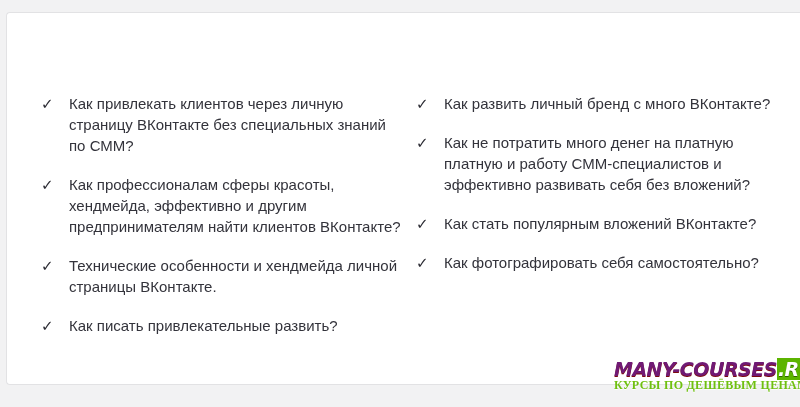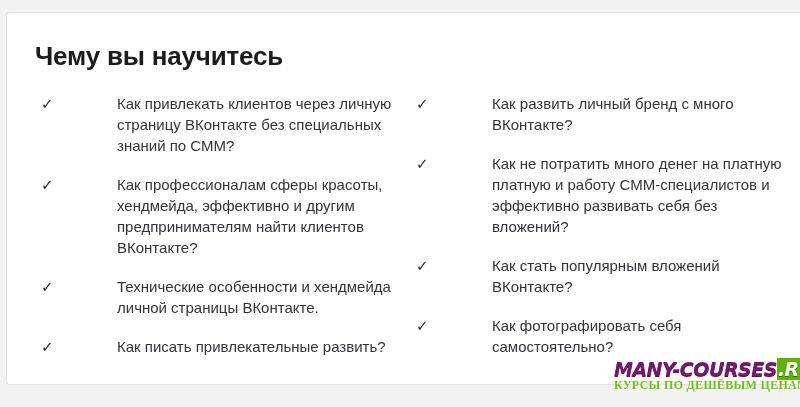--- a/index.html
+++ b/index.html
@@ -68,21 +68,20 @@
     color: #2b2b33;
     text-align: left;
     padding-left: 6px;
     box-sizing: border-box;
   }
   .item-text {
     flex: 1 1 auto;
     font-size: 15px;
     line-height: 21px;
     color: #33333b;
-    margin-left: 48px;
   }
 
   
   .watermark {
     position: absolute;
     right: 8px;
     bottom: 15px;
     width: 178px;
     text-align: center;
     user-select: none;
@@ -115,21 +114,20 @@
     line-height: 13px;
     white-space: nowrap;
     text-shadow: 0 1px 0 rgba(255,255,255,0.8);
   }
 </style>
 </head>
 <body>
 
 <div class="card">
 
-  <div class="heading">Чему вы научитесь</div>
 
   <div class="columns">
 
     <div class="col col-left">
       <div class="item">
         <span class="check">✓</span>
         <span class="item-text">Как привлекать клиентов через личную страницу ВКонтакте без специальных знаний по СММ?</span>
       </div>
       <div class="item">
         <span class="check">✓</span>

